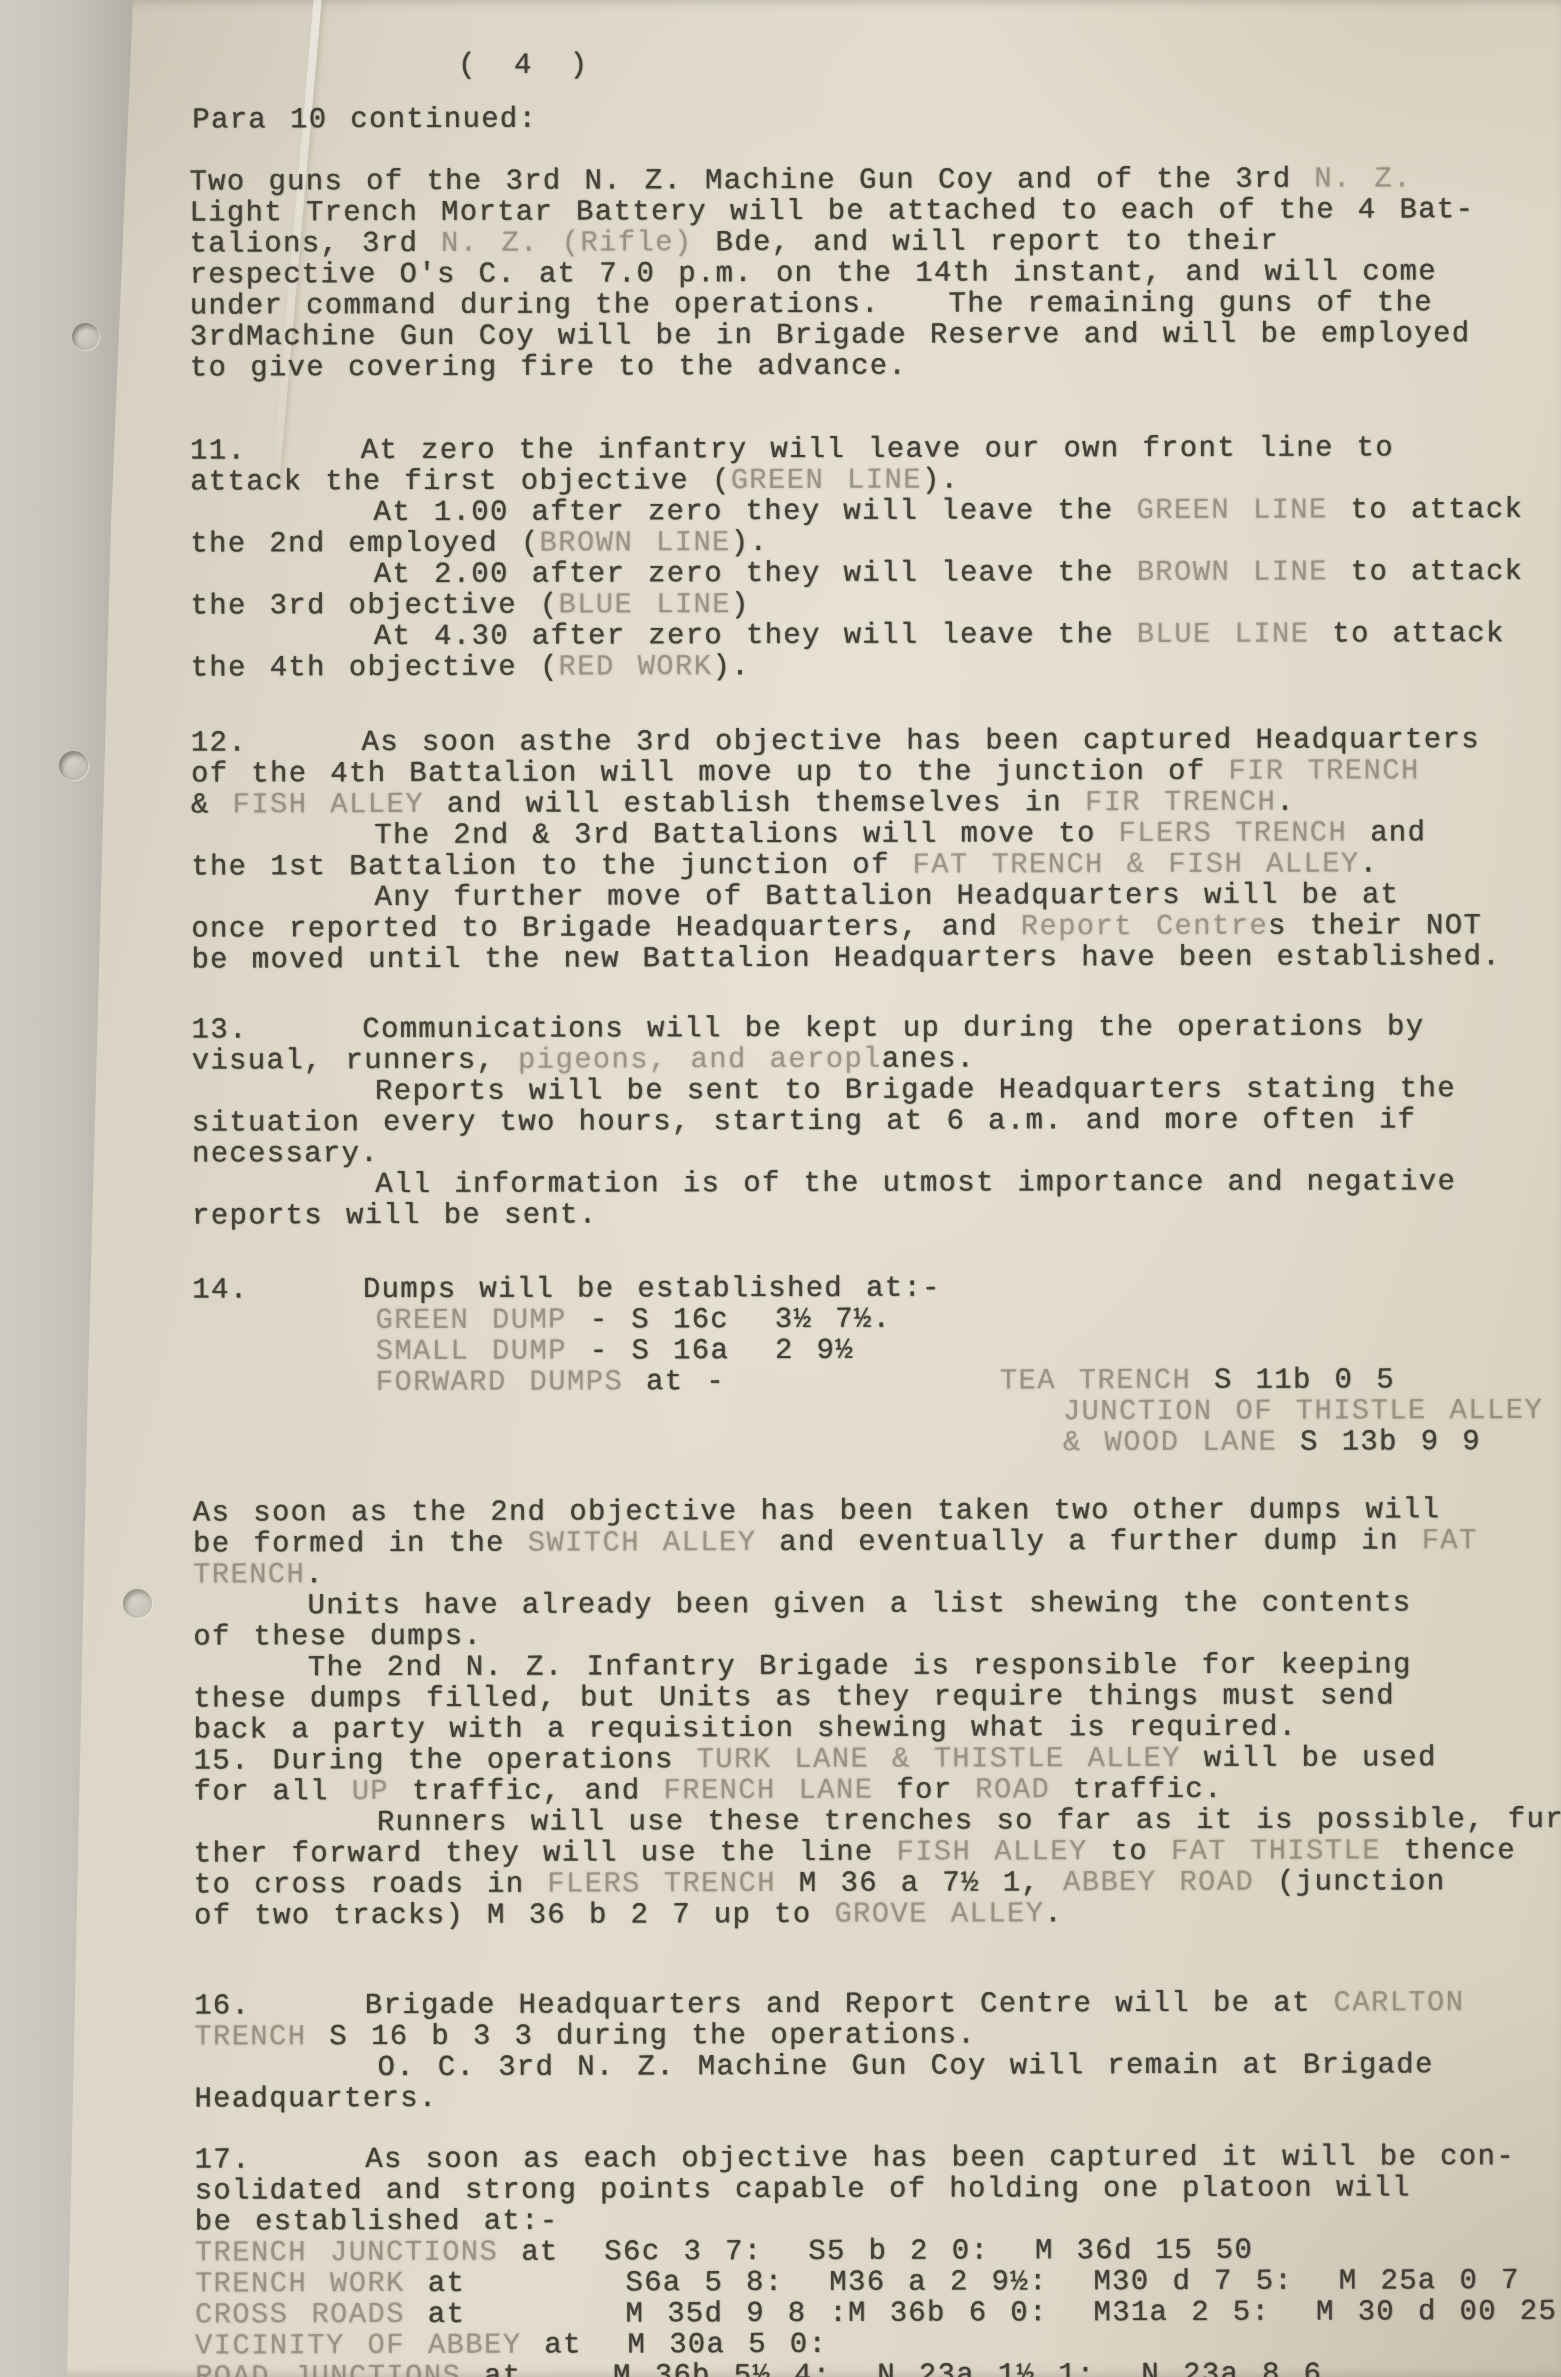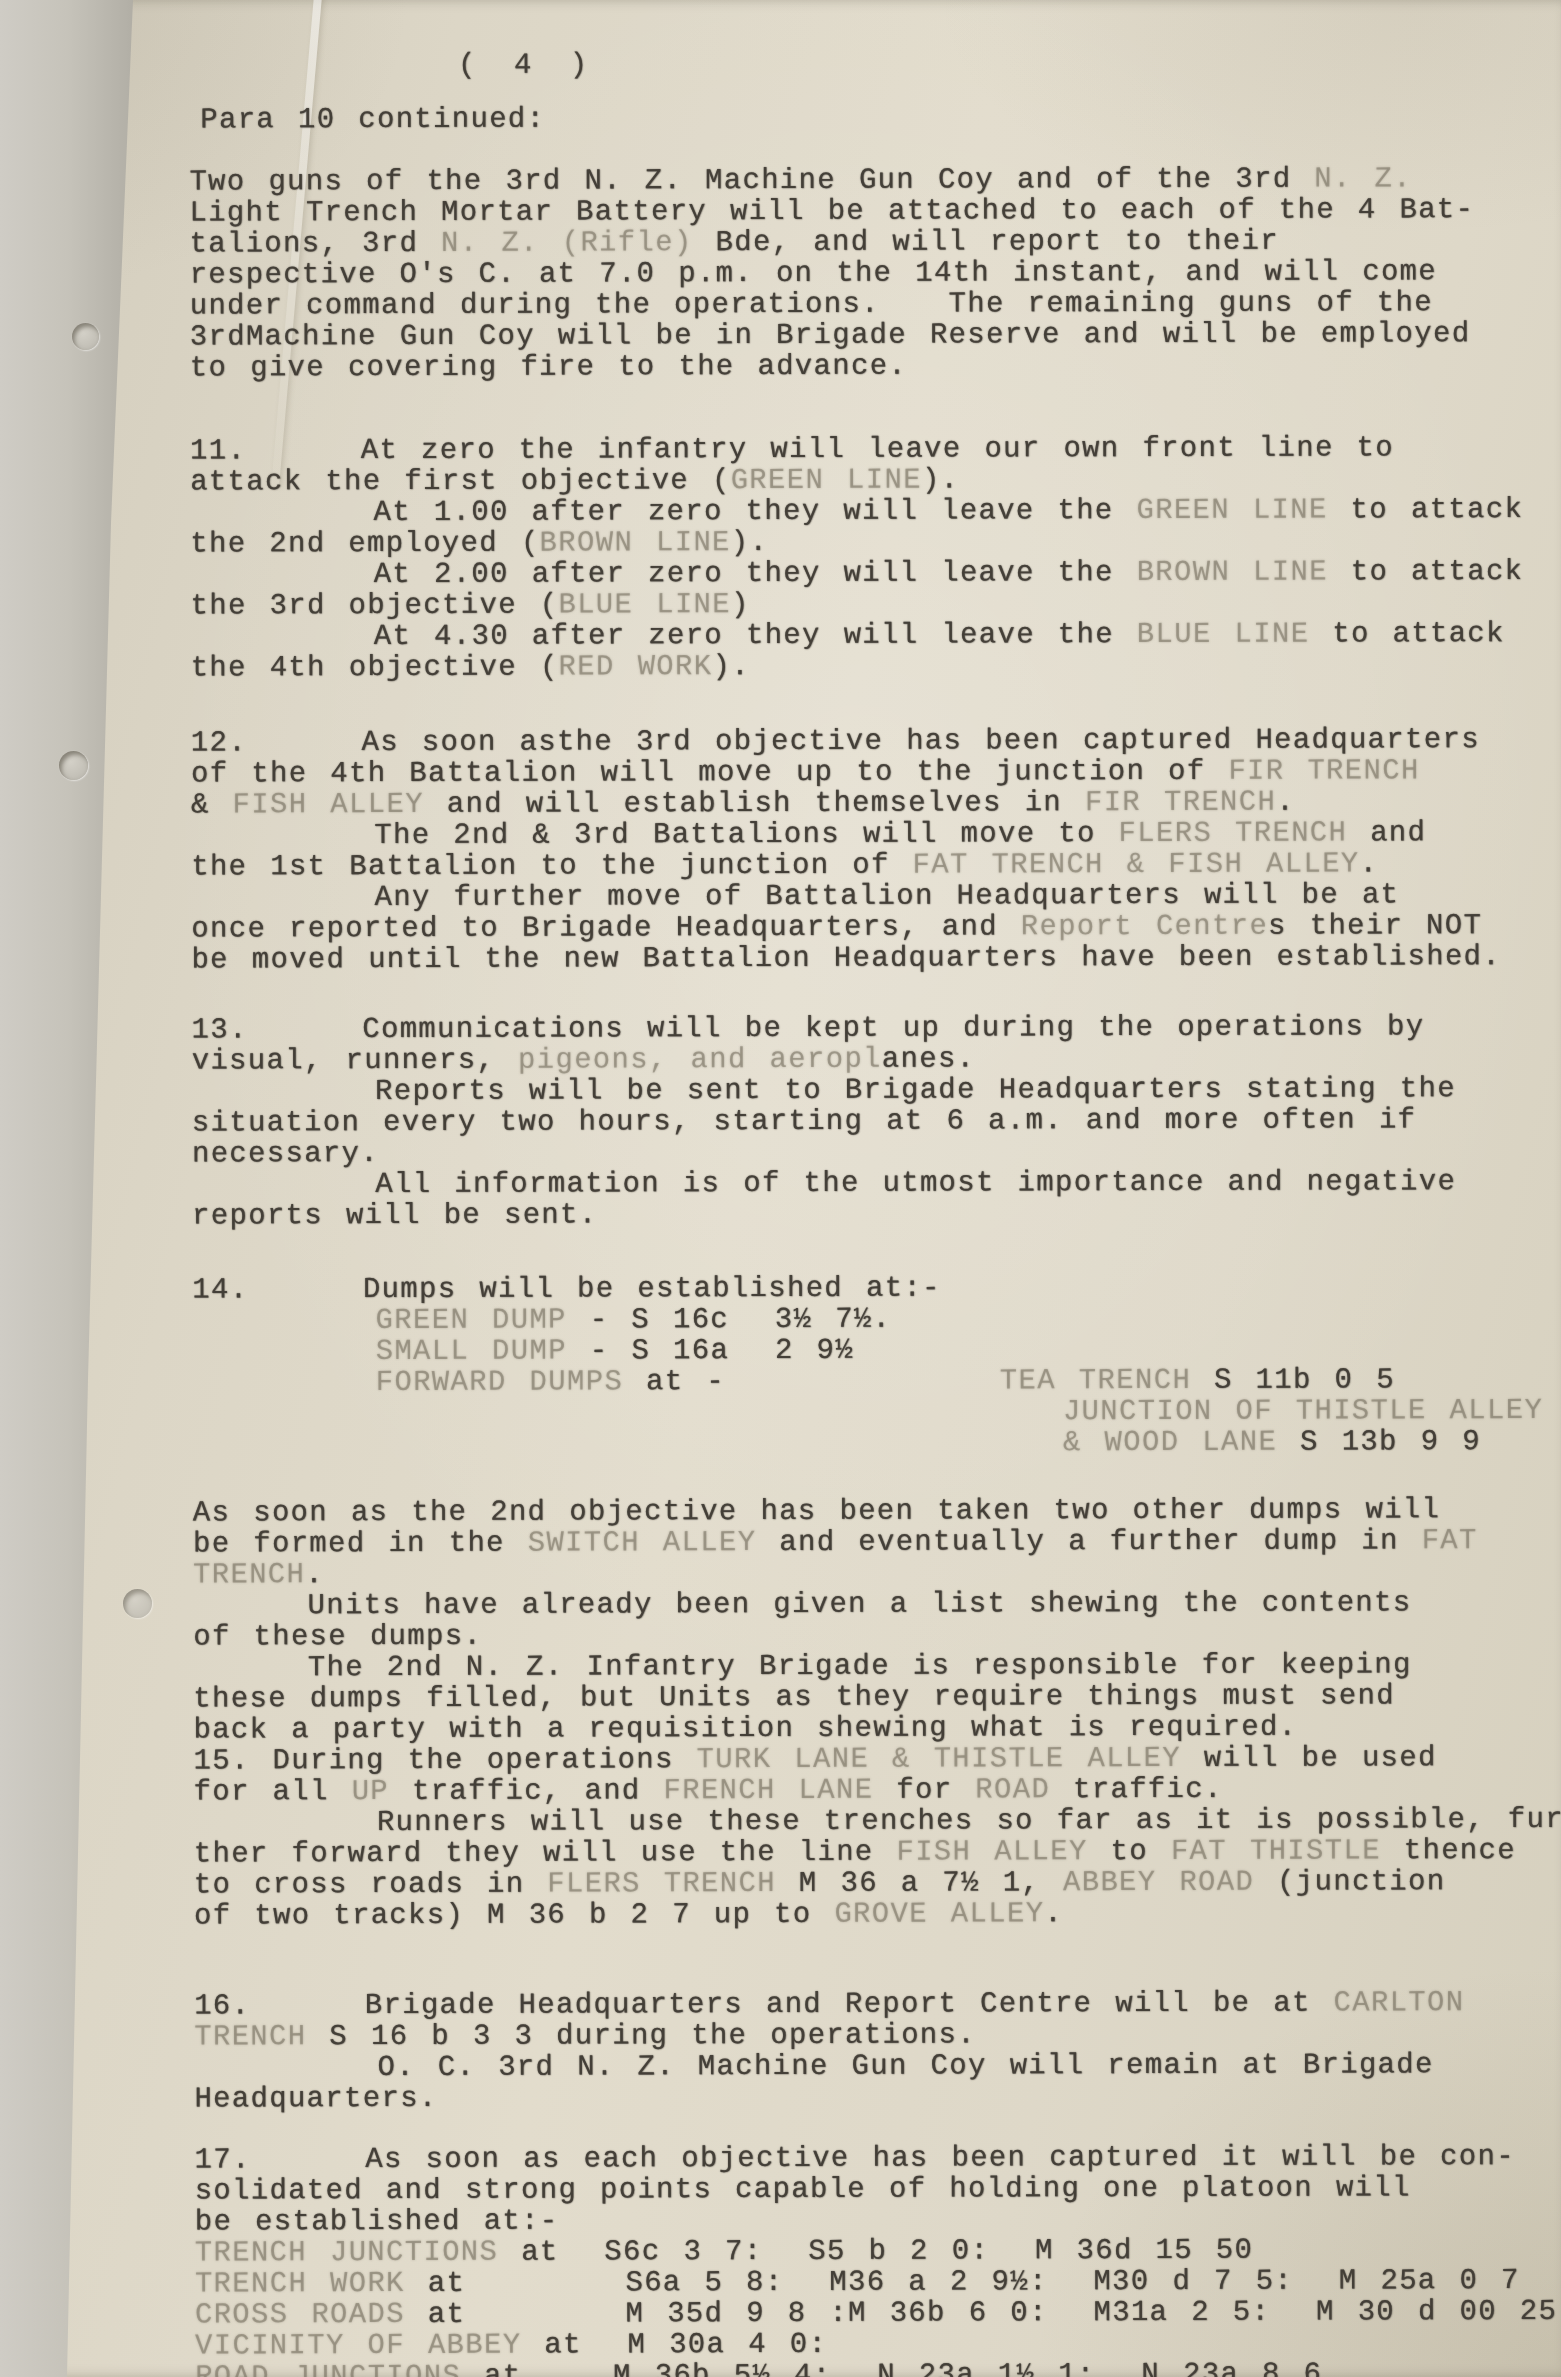--- a/index.html
+++ b/index.html
@@ -65,21 +65,21 @@
   <div class="crease"></div>
   <div class="page-vignette"></div>
 </div>
 
 <div class="hole hole-1"></div>
 <div class="hole hole-2"></div>
 <div class="hole hole-3"></div>
 
 <div class="text-layer">
   <div class="block page-number" style="top:49px;left:461px;">( 4 )</div>
-  <div class="block" style="top:103px;left:195px;margin-left:8px;">Para 10 continued:</div>
+  <div class="block" style="top:103px;left:195px;">Para 10 continued:</div>
   <div id="blocks-root">
       <div class="block" style="top: 165px; left: 192px;">
         <div class="line"><span>Two guns of the 3rd N. Z. Machine Gun Coy and of the 3rd </span><span class="faint">N. Z.</span></div>
         <div class="line"><span>Light Trench Mortar Battery will be attached to each of the 4 Bat-</span></div>
         <div class="line"><span>talions, 3rd </span><span class="faint">N. Z. (Rifle)</span><span> Bde, and will report to their</span></div>
         <div class="line"><span>respective O's C. at 7.0 p.m. on the 14th instant, and will come</span></div>
         <div class="line"><span>under command during the operations.   The remaining guns of the</span></div>
         <div class="line"><span>3rdMachine Gun Coy will be in Brigade Reserve and will be employed</span></div>
         <div class="line"><span>to give covering fire to the advance.</span></div>
       </div>
@@ -142,18 +142,18 @@
         <div class="line"><span>        O. C. 3rd N. Z. Machine Gun Coy will remain at Brigade</span></div>
         <div class="line"><span>Headquarters.</span></div>
       </div>
       <div class="block" style="top: 2143px; left: 192px;">
         <div class="line"><span>17.     As soon as each objective has been captured it will be con-</span></div>
         <div class="line"><span>solidated and strong points capable of holding one platoon will</span></div>
         <div class="line"><span>be established at:-</span></div>
         <div class="line"><span class="faint">TRENCH JUNCTIONS</span><span> at  S6c 3 7:  S5 b 2 0:  M 36d 15 50</span></div>
         <div class="line"><span class="faint">TRENCH WORK</span><span> at       S6a 5 8:  M36 a 2 9½:  M30 d 7 5:  M 25a 0 7</span></div>
         <div class="line"><span class="faint">CROSS ROADS</span><span> at       M 35d 9 8 :M 36b 6 0:  M31a 2 5:  M 30 d 00 25.</span></div>
-        <div class="line"><span class="faint">VICINITY OF ABBEY</span><span> at  M 30a 4 0:</span></div>
+        <div class="line"><span class="faint">VICINITY OF ABBEY</span><span> at  M 30a 5 0:</span></div>
         <div class="line"><span class="faint">ROAD JUNCTIONS</span><span> at    M 36b 5½ 4:  N 23a 1½ 1:  N 23a 8 6</span></div>
       </div>
     </div>
 </div>
 
 
 </body></html>

